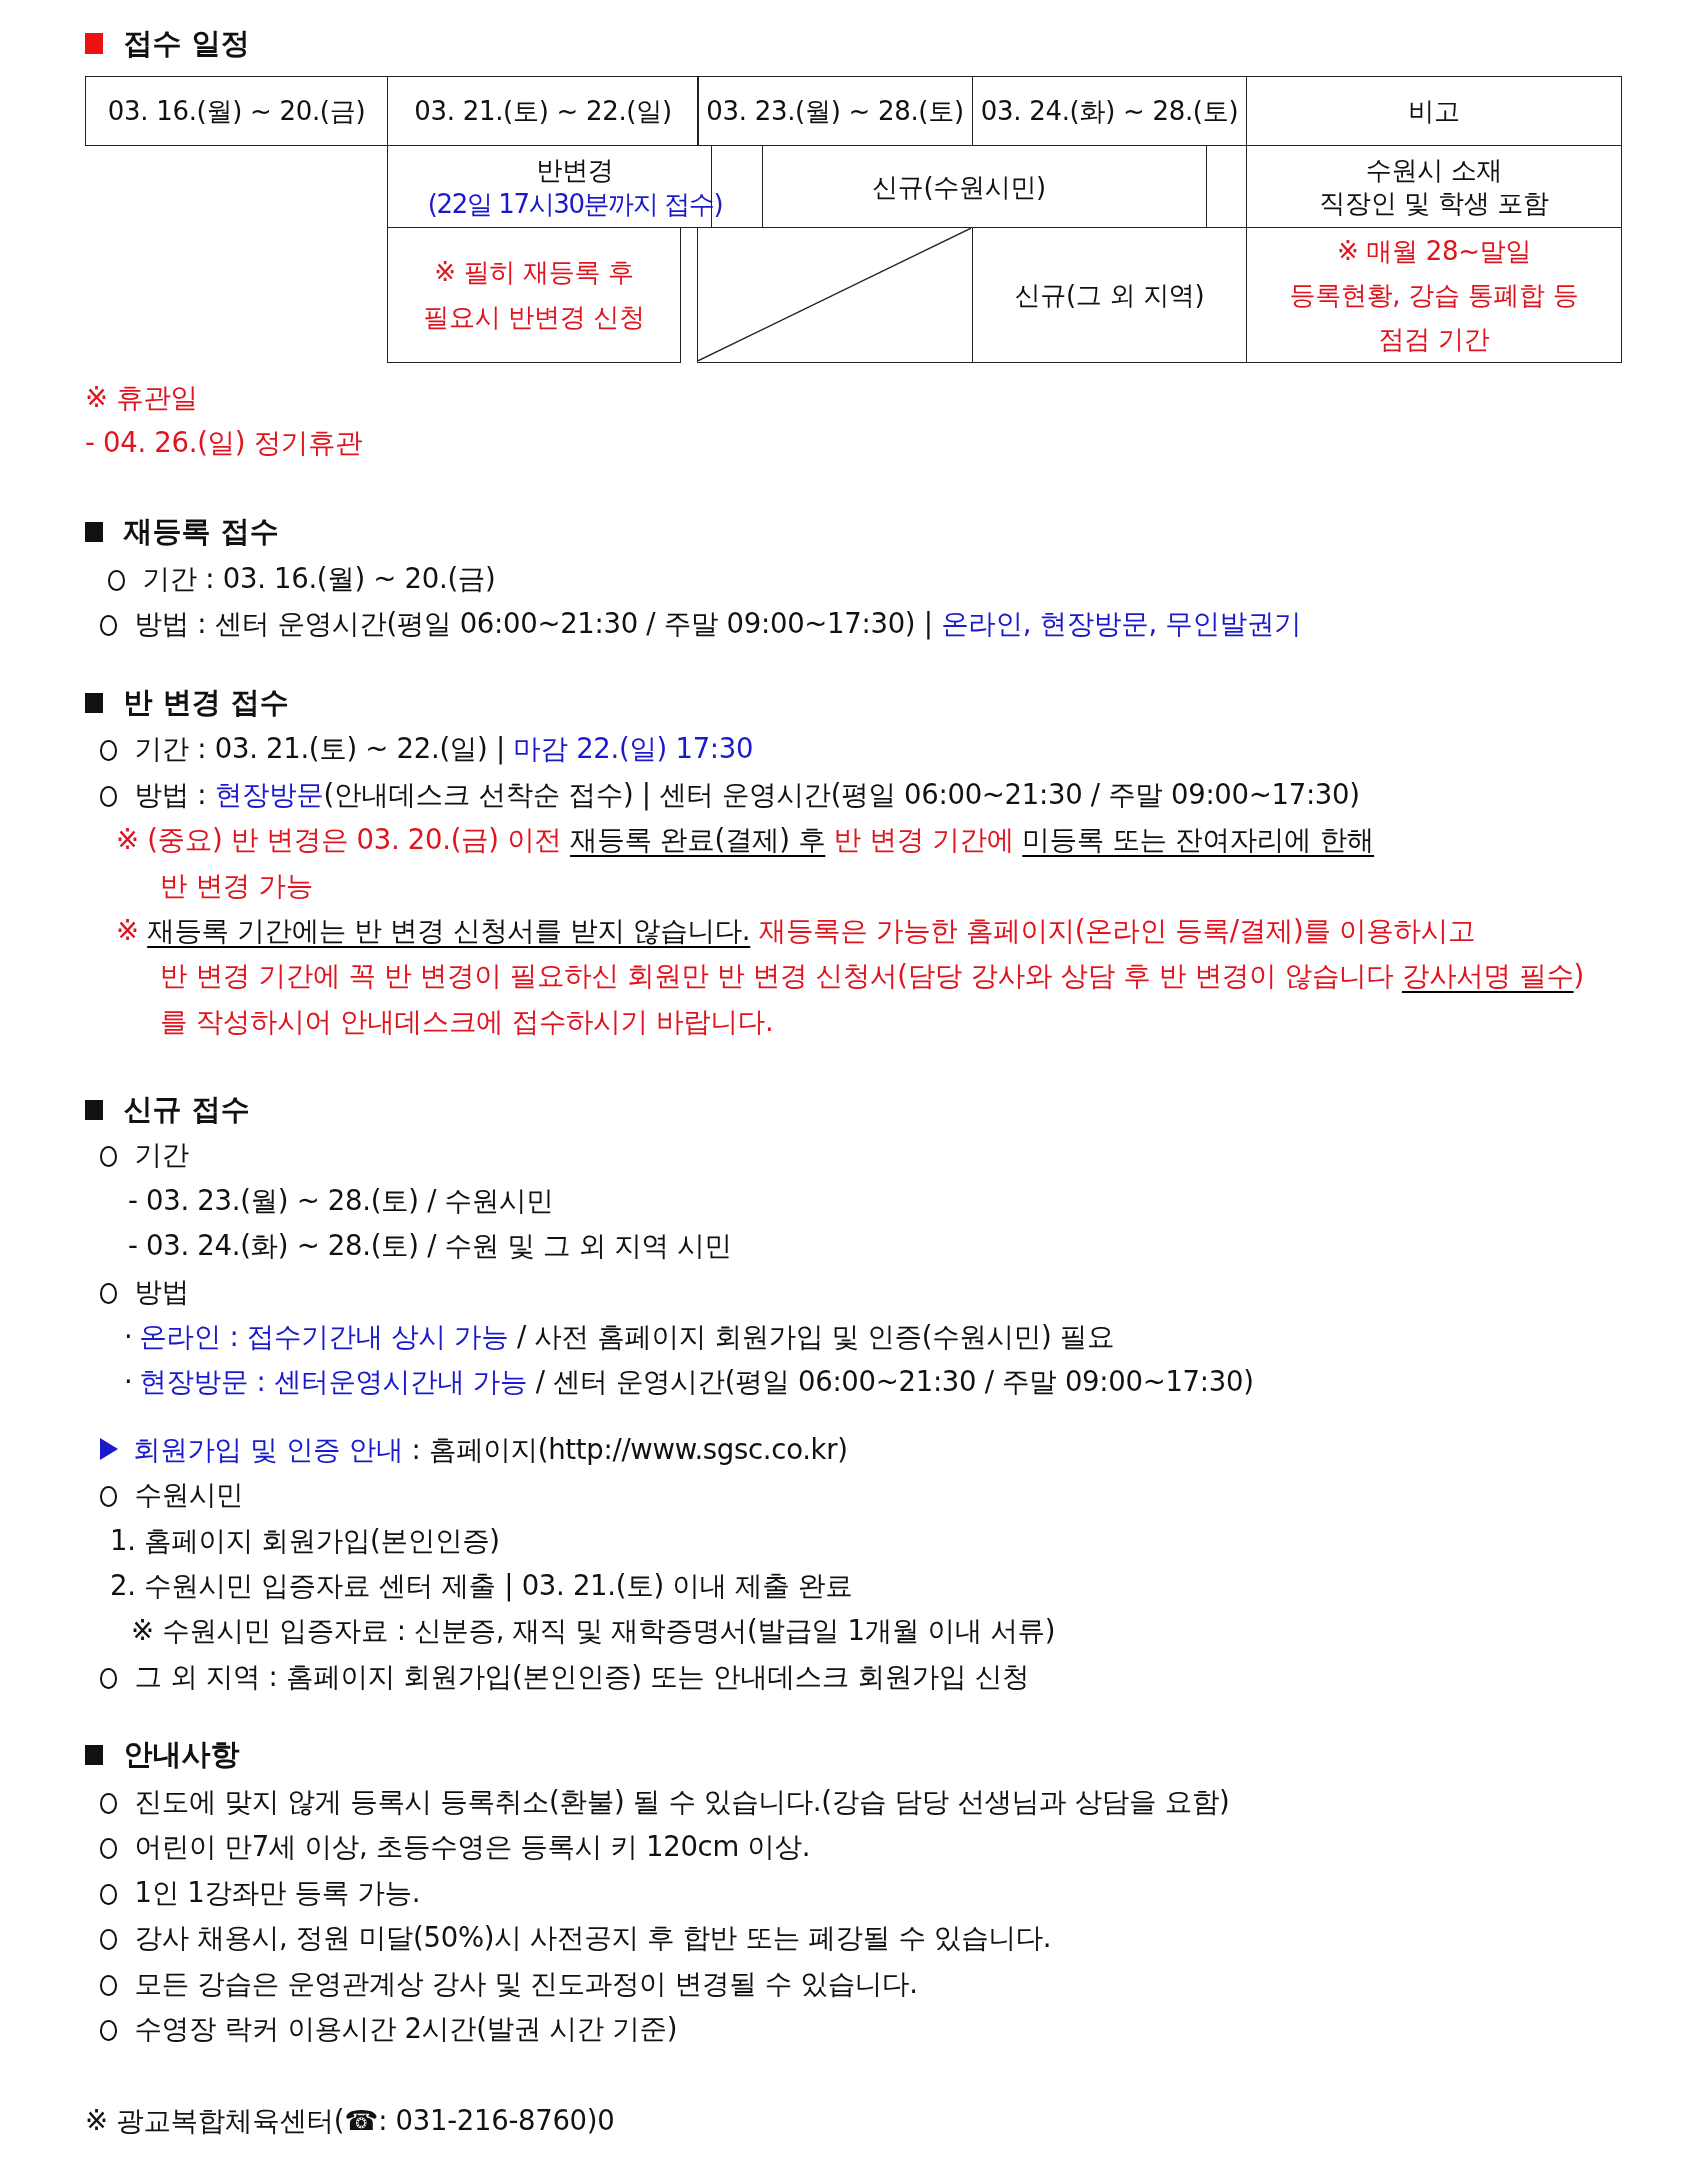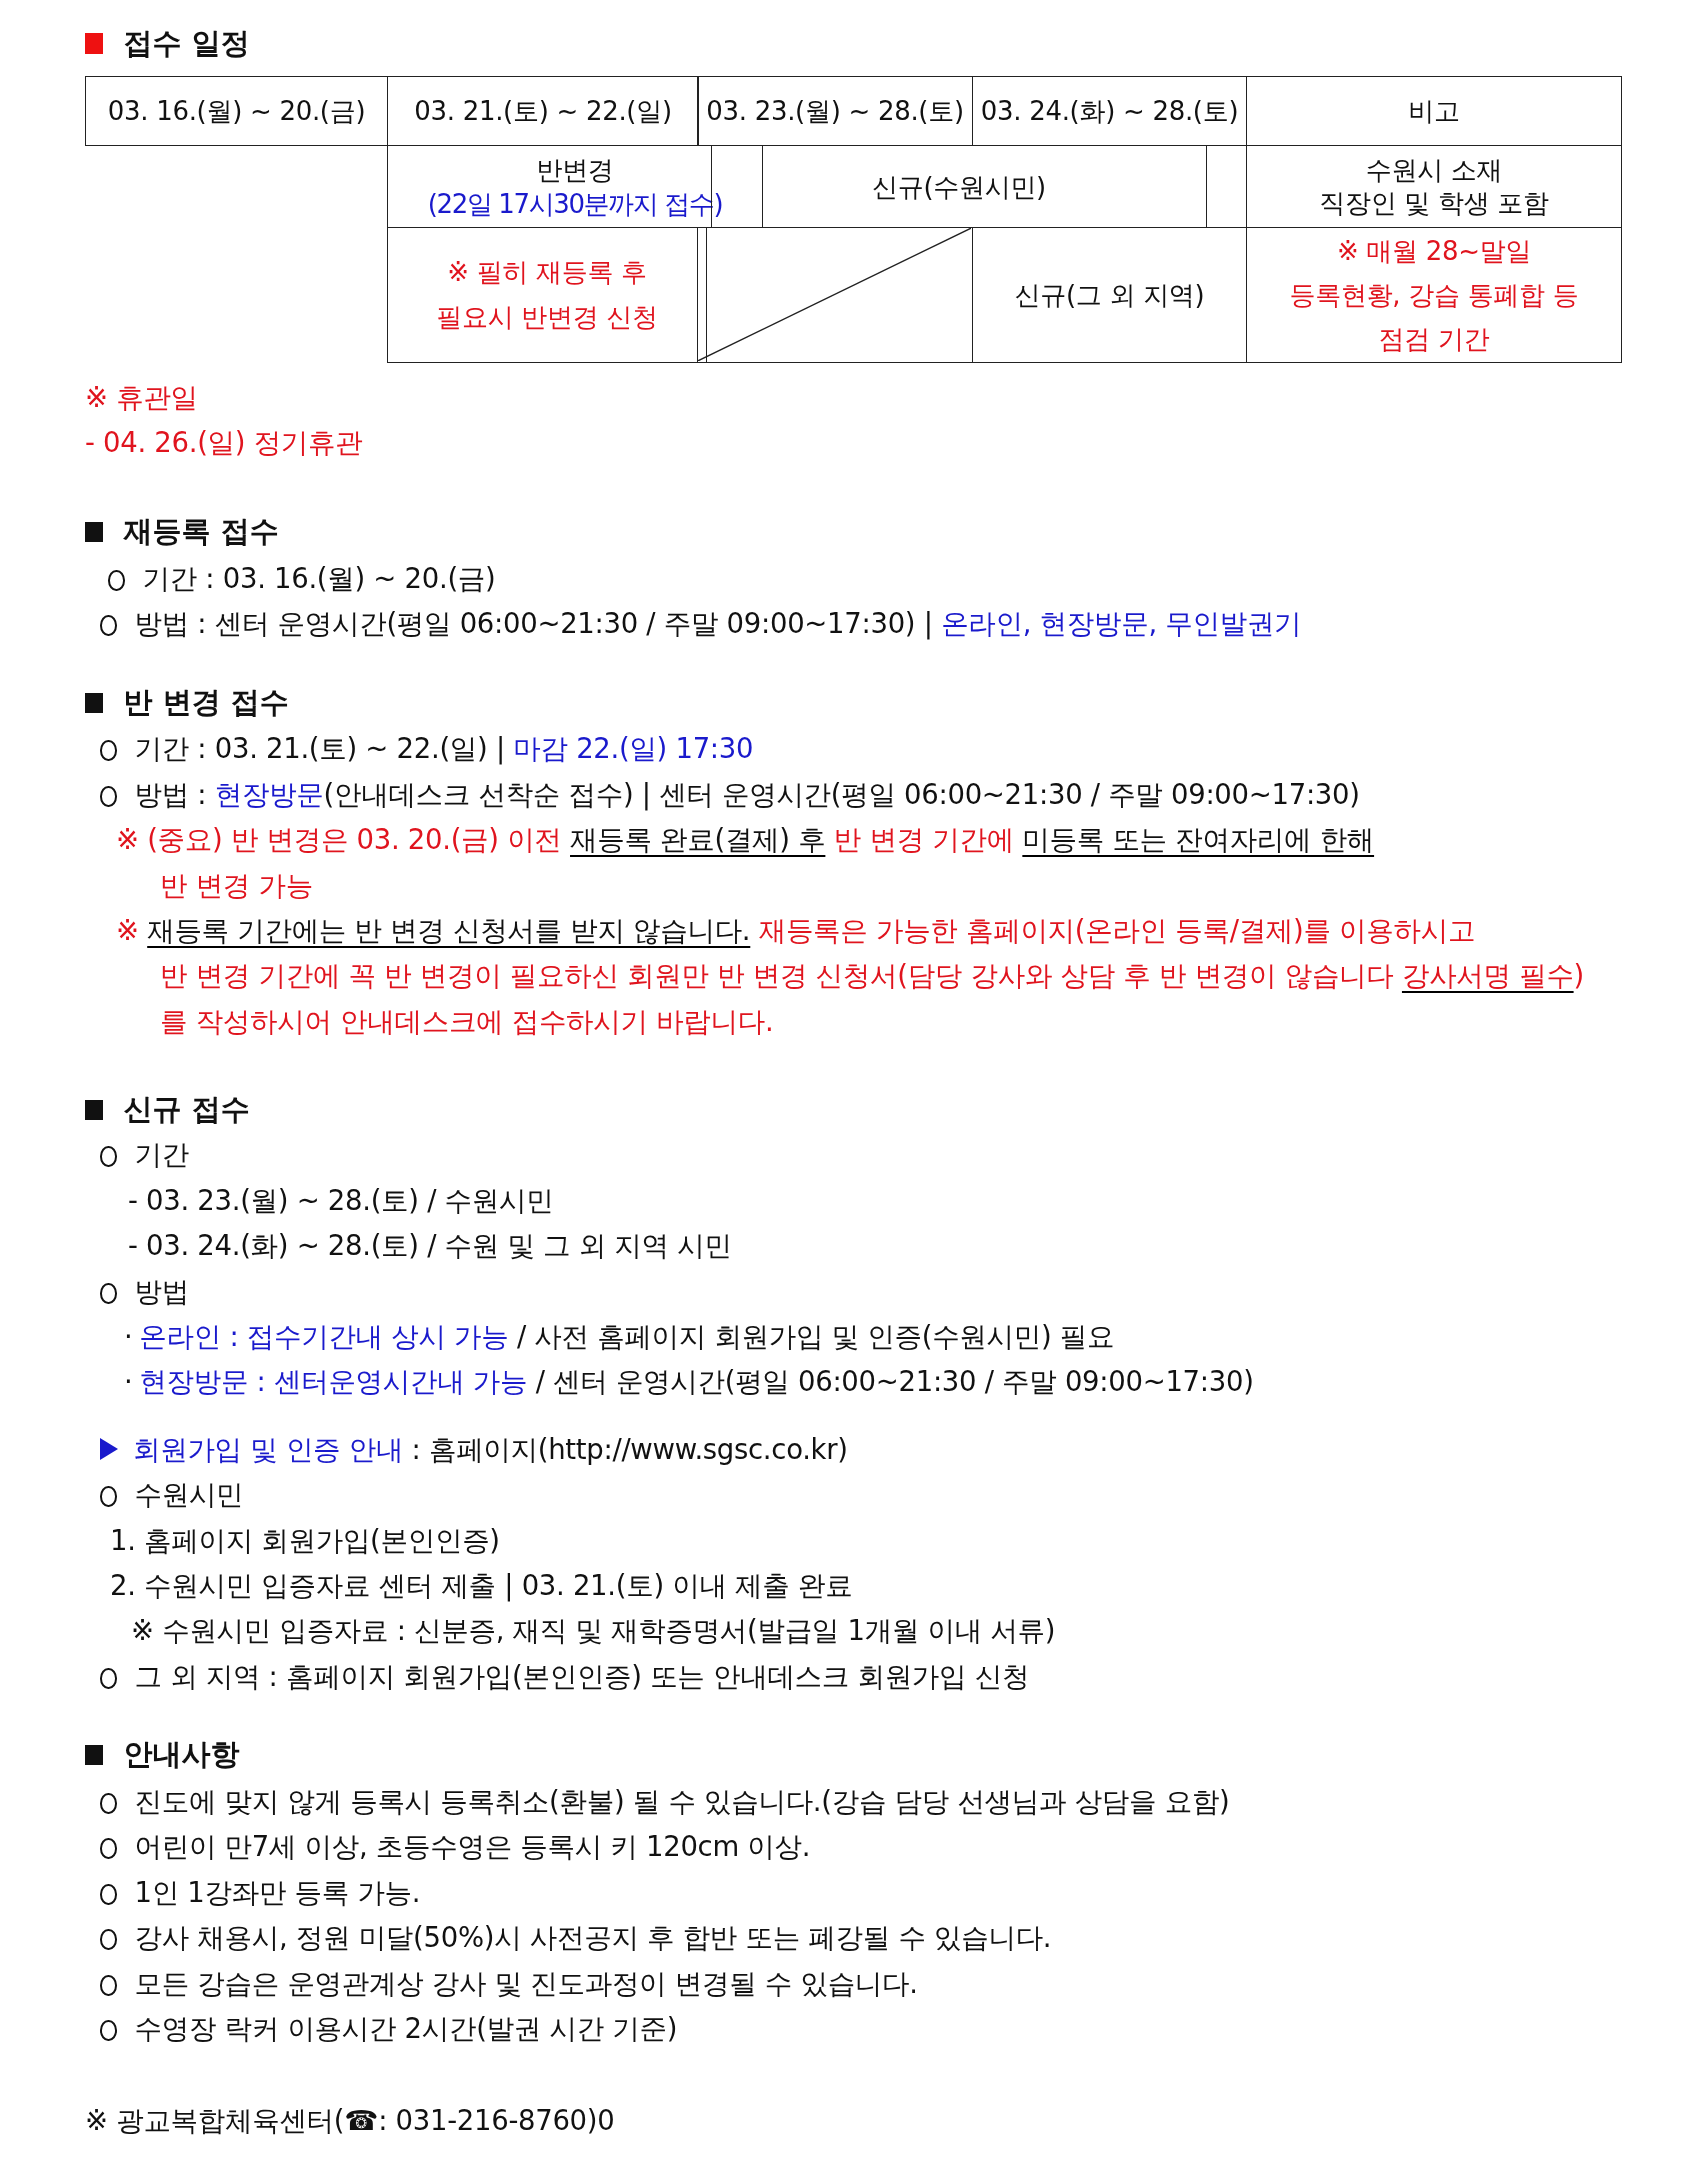--- a/index.html
+++ b/index.html
@@ -50,21 +50,21 @@
     </div>
   <div class="cell" style="left:1161px; top:0; width:376px; height:70px;">
       <span>비고</span>
     </div>
 
 
   <div class="cell" style="left:302px; top:69px; width:376px; height:83px; line-height:34px;">
     <span>반변경</span>
     <span class="blue" style="letter-spacing:-1.4px;">(22일 17시30분까지 접수)</span>
   </div>
-  <div class="cell red" style="left:302px; top:151px; width:320px; height:136px; line-height:45px;">
+  <div class="cell red" style="left:302px; top:151px; width:294px; height:136px; line-height:45px;">
     <span>※ 필히 재등록 후</span>
     <span>필요시 반변경 신청</span>
   </div>
 
   <div class="cell" style="left:612px; top:69px; width:496px; height:83px;margin-left:14px;">
       <span>신규(수원시민)</span>
     </div>
 
   <div class="cell" style="left:612px; top:151px; width:276px; height:136px;">
     <svg class="diag" style="left:0; top:0;" width="273" height="133" viewBox="0 0 397 193">

